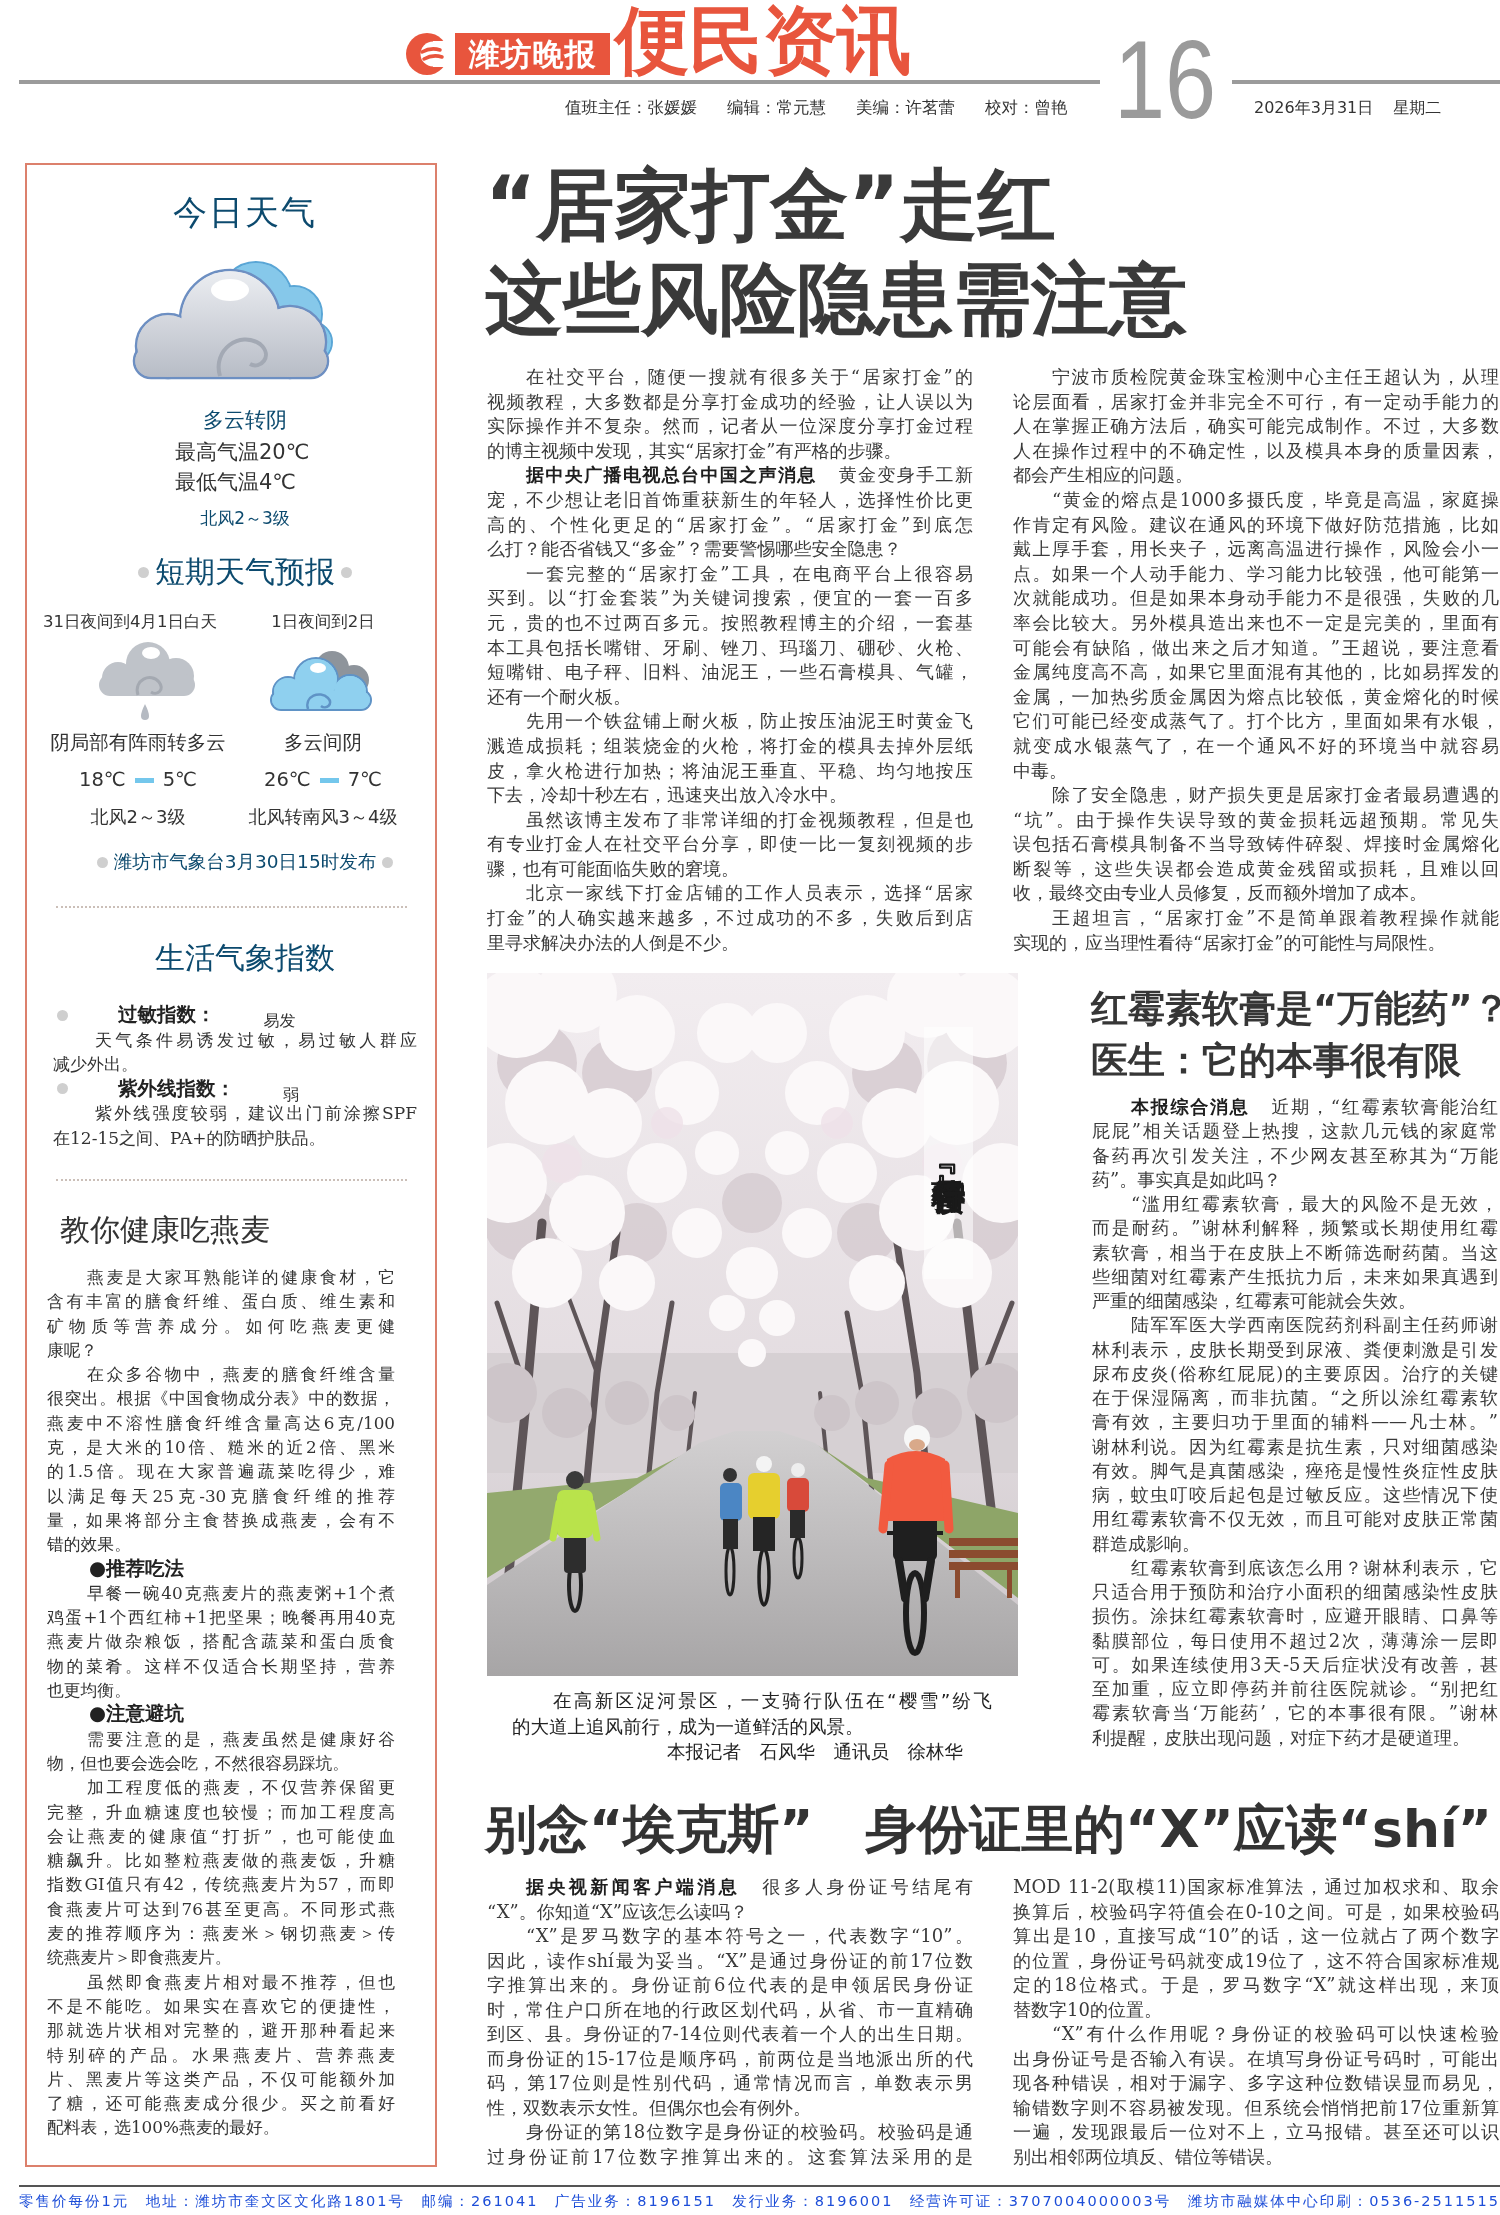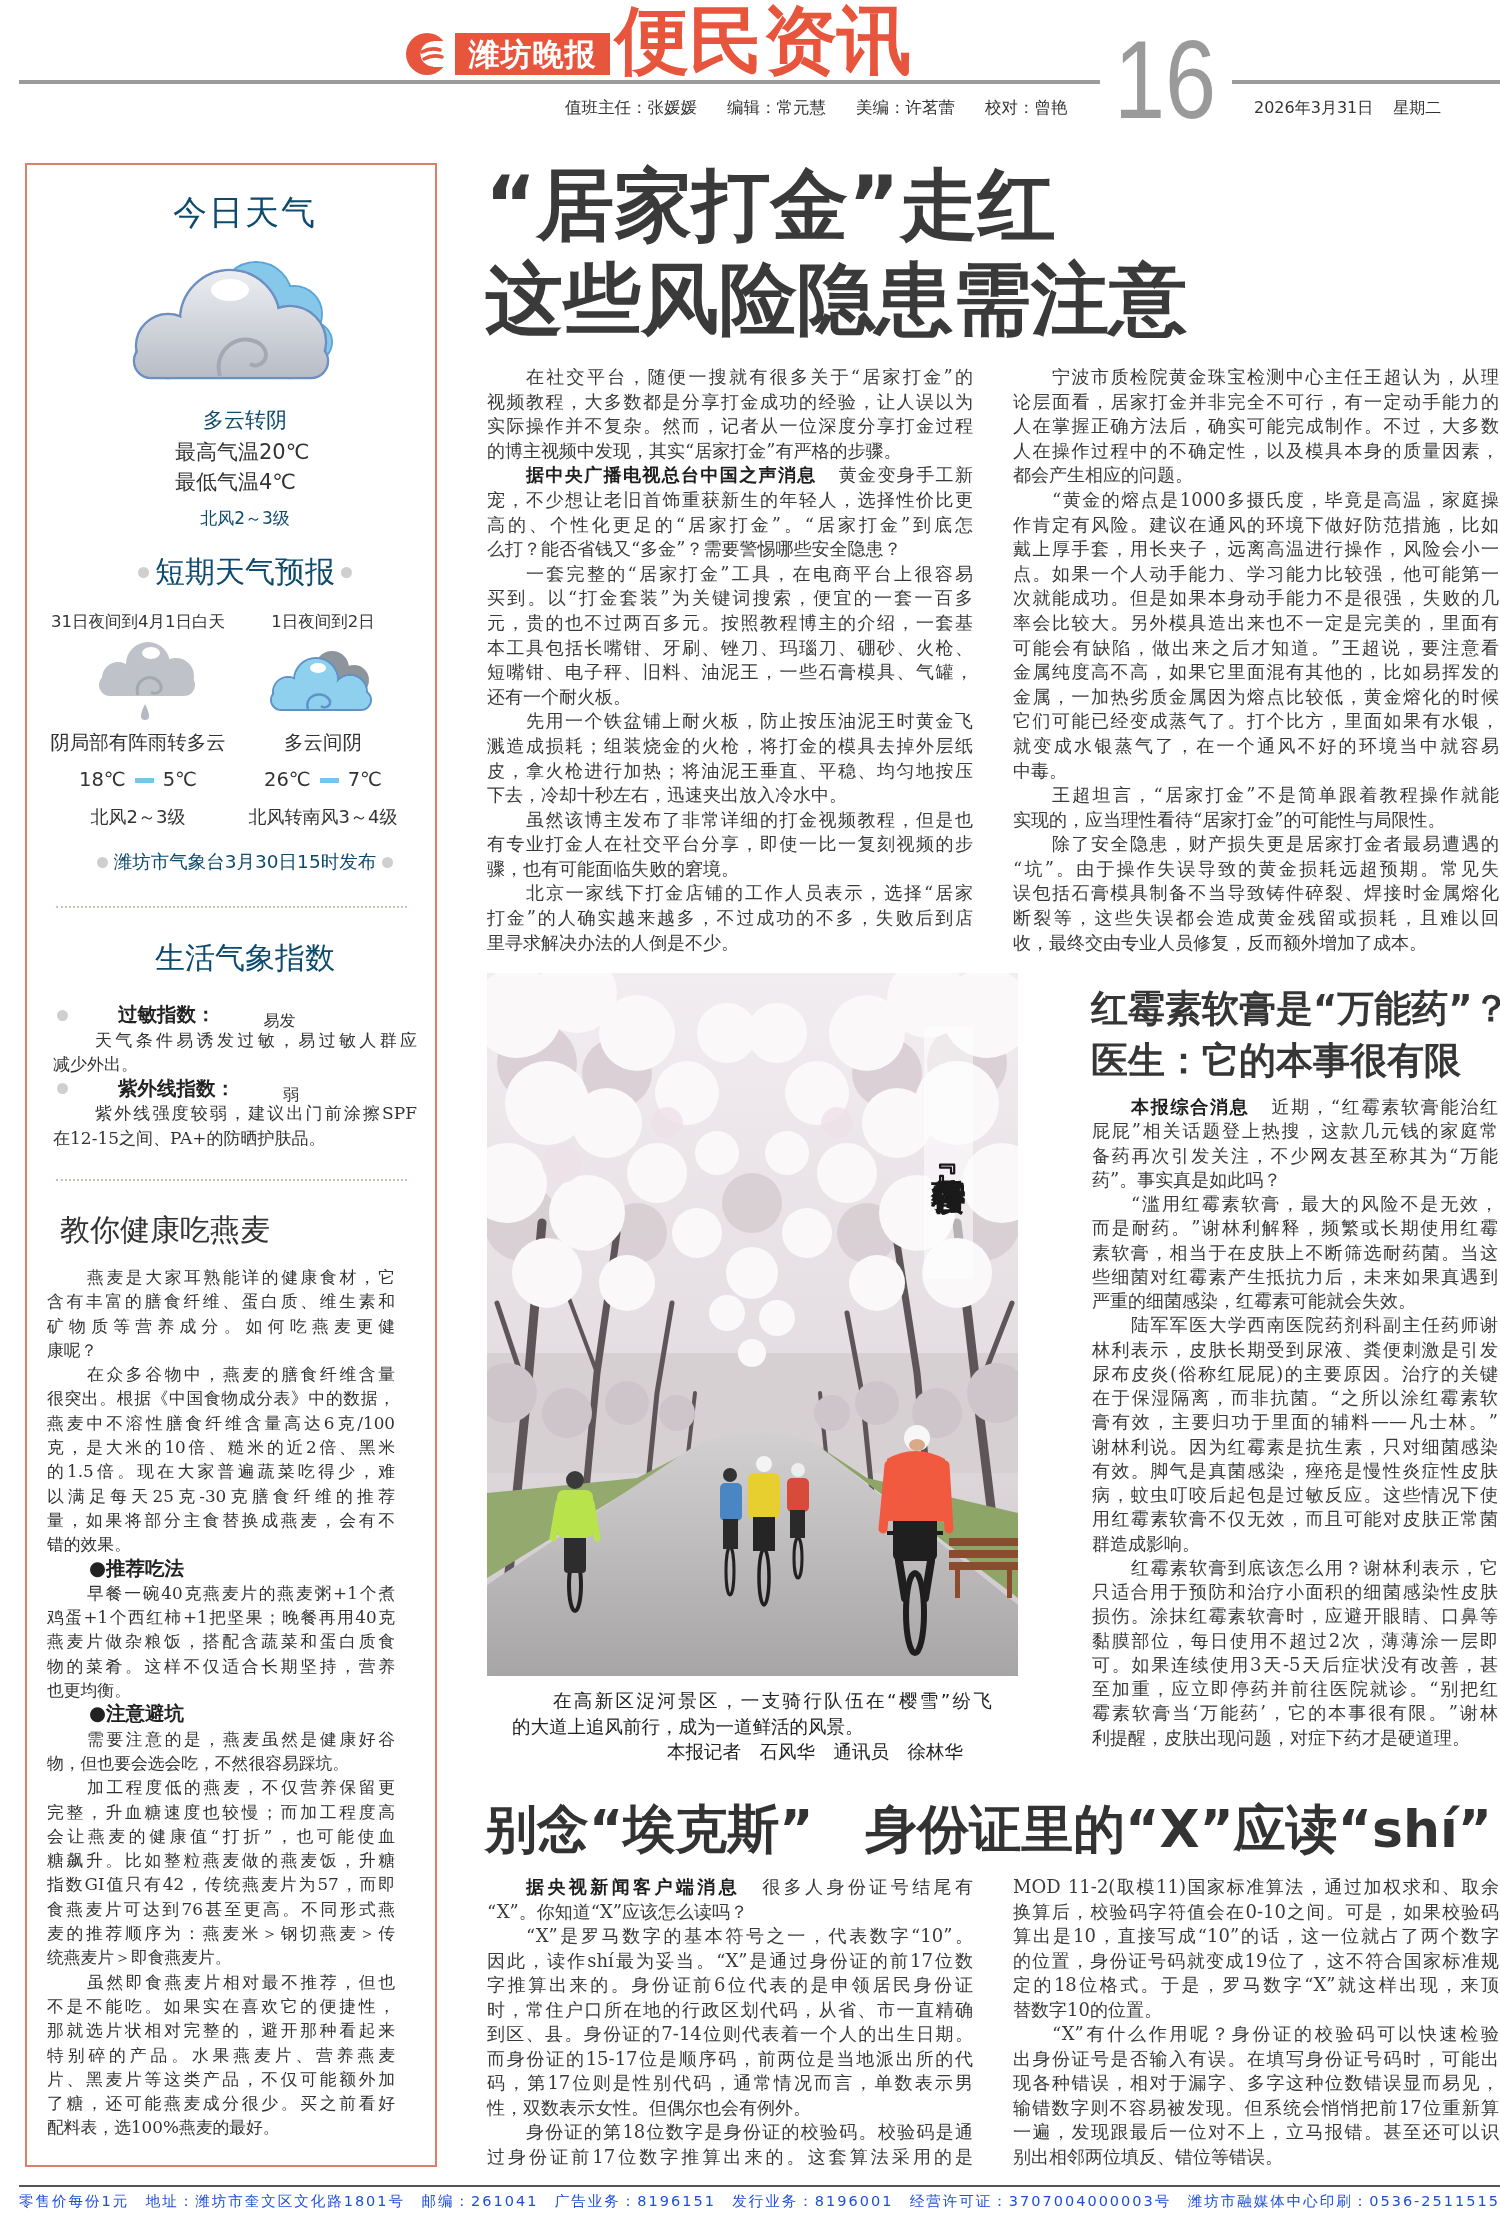--- a/index.html
+++ b/index.html
@@ -130,21 +130,21 @@
 <div class="abs hl-line" style="top:437px;">最高气温20℃</div>
 <div class="abs hl-line" style="top:467px;">最低气温4℃</div>
 <div class="abs sb-center t17" style="top:506px;">北风2～3级</div>
 
 <div class="abs sb-center dot-row" style="top:552px;height:40px;">
   <span class="gdot"></span>
   <span class="t30" style="margin:0 6px;">短期天气预报</span>
   <span class="gdot"></span>
 </div>
 
-<div class="abs fc-col fc-period" style="left:43px;top:610px;">31日夜间到4月1日白天</div>
+<div class="abs fc-col fc-period" style="left:35px;top:610px;">31日夜间到4月1日白天</div>
 <div class="abs" style="left:93px;top:640px;width:107px;height:82px;">
   <svg viewBox="0 0 107 82" width="107" height="82">
     <g fill="#bfc3c9">
         <circle cx="55" cy="24" r="22"></circle>
         <circle cx="25" cy="38" r="16"></circle>
         <circle cx="83" cy="36" r="18"></circle>
         <rect x="6" y="34" width="96" height="22" rx="11"></rect>
       </g>
     <ellipse cx="58" cy="13" rx="9" ry="6" fill="#fff"></ellipse>
     <path d="M45 55 C40 40 58 32 66 42 C72 50 64 56 58 52" fill="none" stroke="#a4a9b1" stroke-width="3"></path>
@@ -342,29 +342,29 @@
       <div class="ln"><span>次就能成功。但是如果本身动手能力不是很强，失败的几</span></div>
       <div class="ln"><span>率会比较大。另外模具造出来也不一定是完美的，里面有</span></div>
       <div class="ln"><span>可能会有缺陷，做出来之后才知道。”王超说，要注意看</span></div>
       <div class="ln"><span>金属纯度高不高，如果它里面混有其他的，比如易挥发的</span></div>
       <div class="ln"><span>金属，一加热劣质金属因为熔点比较低，黄金熔化的时候</span></div>
       <div class="ln"><span>它们可能已经变成蒸气了。打个比方，里面如果有水银，</span></div>
       <div class="ln"><span>就变成水银蒸气了，在一个通风不好的环境当中就容易</span></div>
       <div class="ln last"><span>中毒。</span></div>
     </div>
     <div class="para">
-      <div class="ln indent"><span>王超坦言，“居家打金”不是简单跟着教程操作就能</span></div>
-      <div class="ln last"><span>实现的，应当理性看待“居家打金”的可能性与局限性。</span></div>
-    </div>
-    <div class="para">
       <div class="ln indent"><span>除了安全隐患，财产损失更是居家打金者最易遭遇的</span></div>
       <div class="ln"><span>“坑”。由于操作失误导致的黄金损耗远超预期。常见失</span></div>
       <div class="ln"><span>误包括石膏模具制备不当导致铸件碎裂、焊接时金属熔化</span></div>
       <div class="ln"><span>断裂等，这些失误都会造成黄金残留或损耗，且难以回</span></div>
       <div class="ln last"><span>收，最终交由专业人员修复，反而额外增加了成本。</span></div>
+    </div>
+    <div class="para">
+      <div class="ln indent"><span>王超坦言，“居家打金”不是简单跟着教程操作就能</span></div>
+      <div class="ln last"><span>实现的，应当理性看待“居家打金”的可能性与局限性。</span></div>
     </div>
   </div>
 
 <div class="abs photo">
   <svg viewBox="0 0 531 703" width="531" height="703" preserveAspectRatio="none">
     <defs>
       <linearGradient id="sky" x1="0" y1="0" x2="0" y2="1">
           <stop offset="0" stop-color="#f2edf0"></stop>
           <stop offset=".6" stop-color="#e3dce0"></stop>
           <stop offset="1" stop-color="#cbc6c9"></stop>

